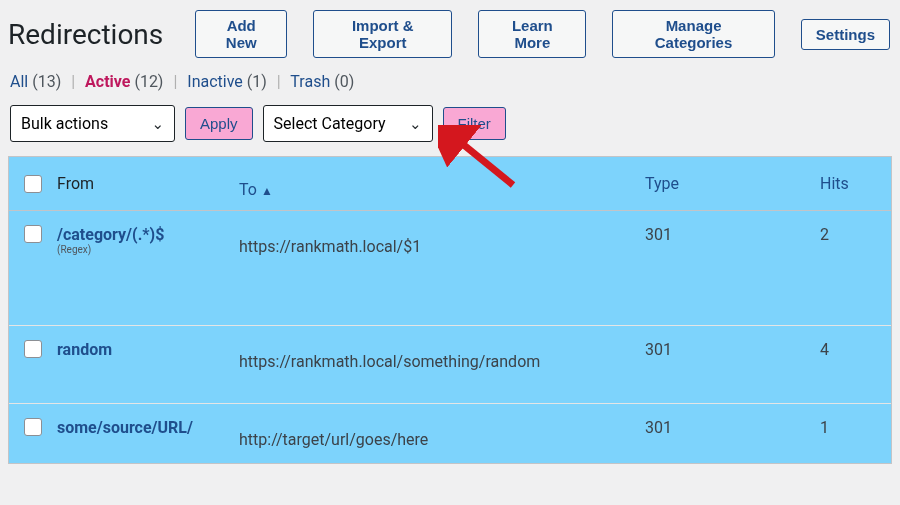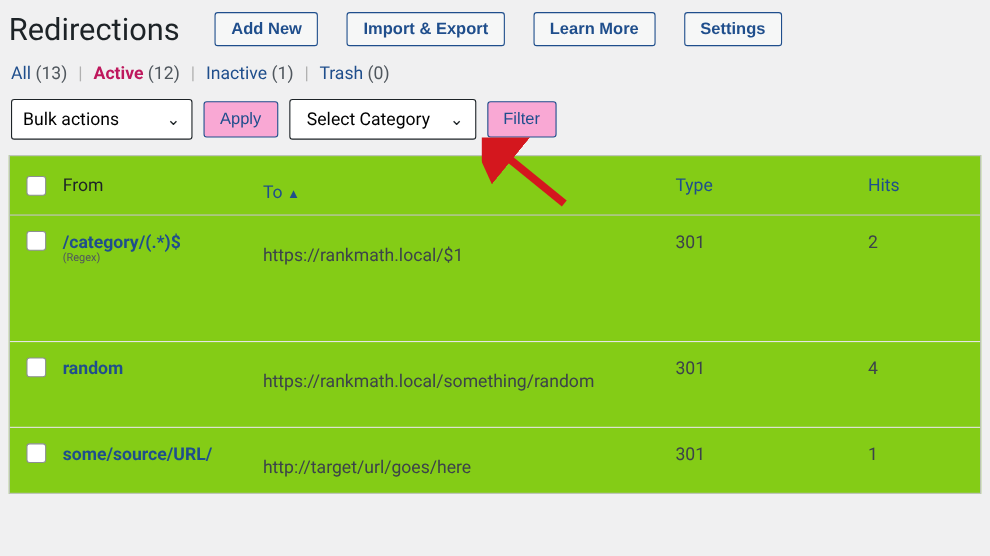--- a/index.html
+++ b/index.html
@@ -79,41 +79,41 @@
     .action-btn {
       border: 1.5px solid #1f4e8c;
       background: #f9a8d4;
       color: #1f4e8c;
       font-size: 15px;
       padding: 7px 14px;
       border-radius: 3px;
       cursor: pointer;
     }
     .table {
-      background: #84cc16;
+      background: #7dd3fc;
       border: 1px solid #c3c4c7;
       margin: 0 8px;
     }
     .thead {
       display: flex;
       border-bottom: 1px solid #c3c4c7;
       padding: 11px 0;
       align-items: center;
     }
     .tbody .trow {
       display: flex;
       align-items: flex-start;
       padding: 14px 0;
       border-bottom: 1px solid #e5e5e5;
     }
     .tbody .trow:last-child { border-bottom: none; }
     .col-check { width: 48px; display:flex; justify-content:center; }
     .col-from { width: 182px; padding-right: 8px; }
     .col-to { width: 375px; padding-right: 8px; margin-top: 12px; }
-    .col-type { width: 175px; }
+    .col-type { width: 175px; margin-left: 31px; }
     .col-hits { flex: 1; }
     .th {
       color: #1f4e8c;
       font-size: 16px;
       font-weight: 400;
     }
     .th.from { color: #1d2327; }
     .sort-caret { font-size: 12px; }
     .td { font-size: 16px; color: #3c434a; }
     .link-cell { color: #1f4e8c; font-weight: 700; }
@@ -138,20 +138,21 @@
     }
   </style>
 </head>
 <body>
 
 <div class="header-row">
   <h1 class="page-title">Redirections</h1>
   <button class="header-btn">Add New</button>
   <button class="header-btn">Import &amp; Export</button>
   <button class="header-btn">Learn More</button>
+  <button class="header-btn">Manage Categories</button>
   <button class="header-btn">Settings</button>
 </div>
 
 <div class="filters-row">
   <span class="filter-link">All</span>
   <span class="filter-count">(13)</span>
   <span class="filter-sep">|</span>
   <span class="filter-link active">Active</span>
   <span class="filter-count">(12)</span>
   <span class="filter-sep">|</span>
@@ -161,21 +162,21 @@
   <span class="filter-link">Trash</span>
   <span class="filter-count">(0)</span>
 </div>
 
 <div class="controls-row">
   <div class="select-box">
     <span>Bulk actions</span>
     <span class="caret">⌄</span>
   </div>
   <button class="action-btn">Apply</button>
-  <div class="select-box" style="min-width:170px;justify-content:flex-end;">
+  <div class="select-box" style="min-width:170px;">
     <span>Select Category</span>
     <span class="caret">⌄</span>
   </div>
   <button class="action-btn">Filter</button>
 </div>
 
 <div class="table">
   <div class="thead">
     <div class="col-check">
         <span class="checkbox"></span>

